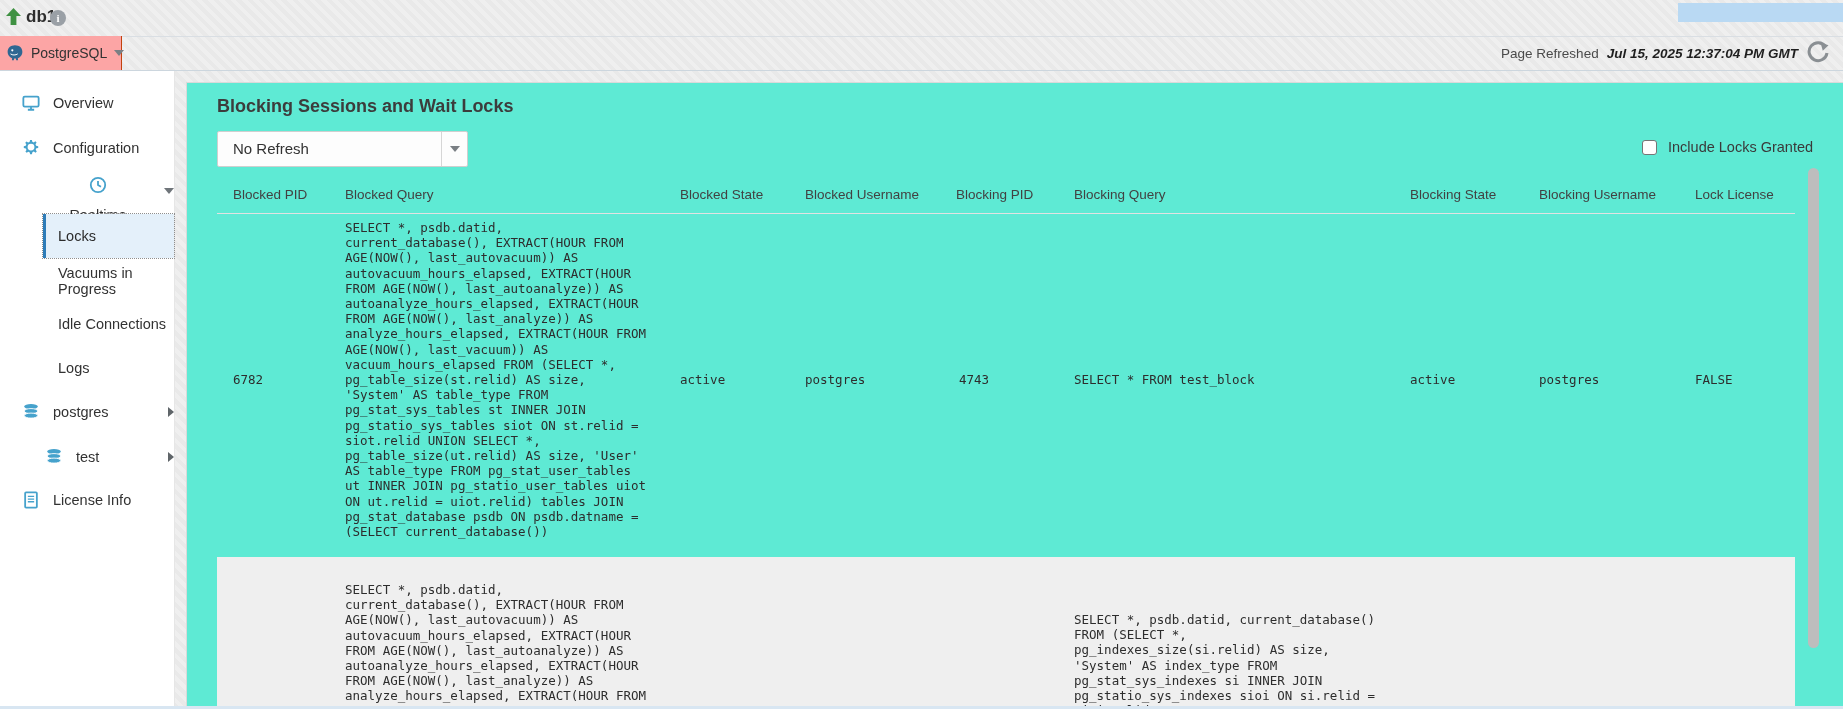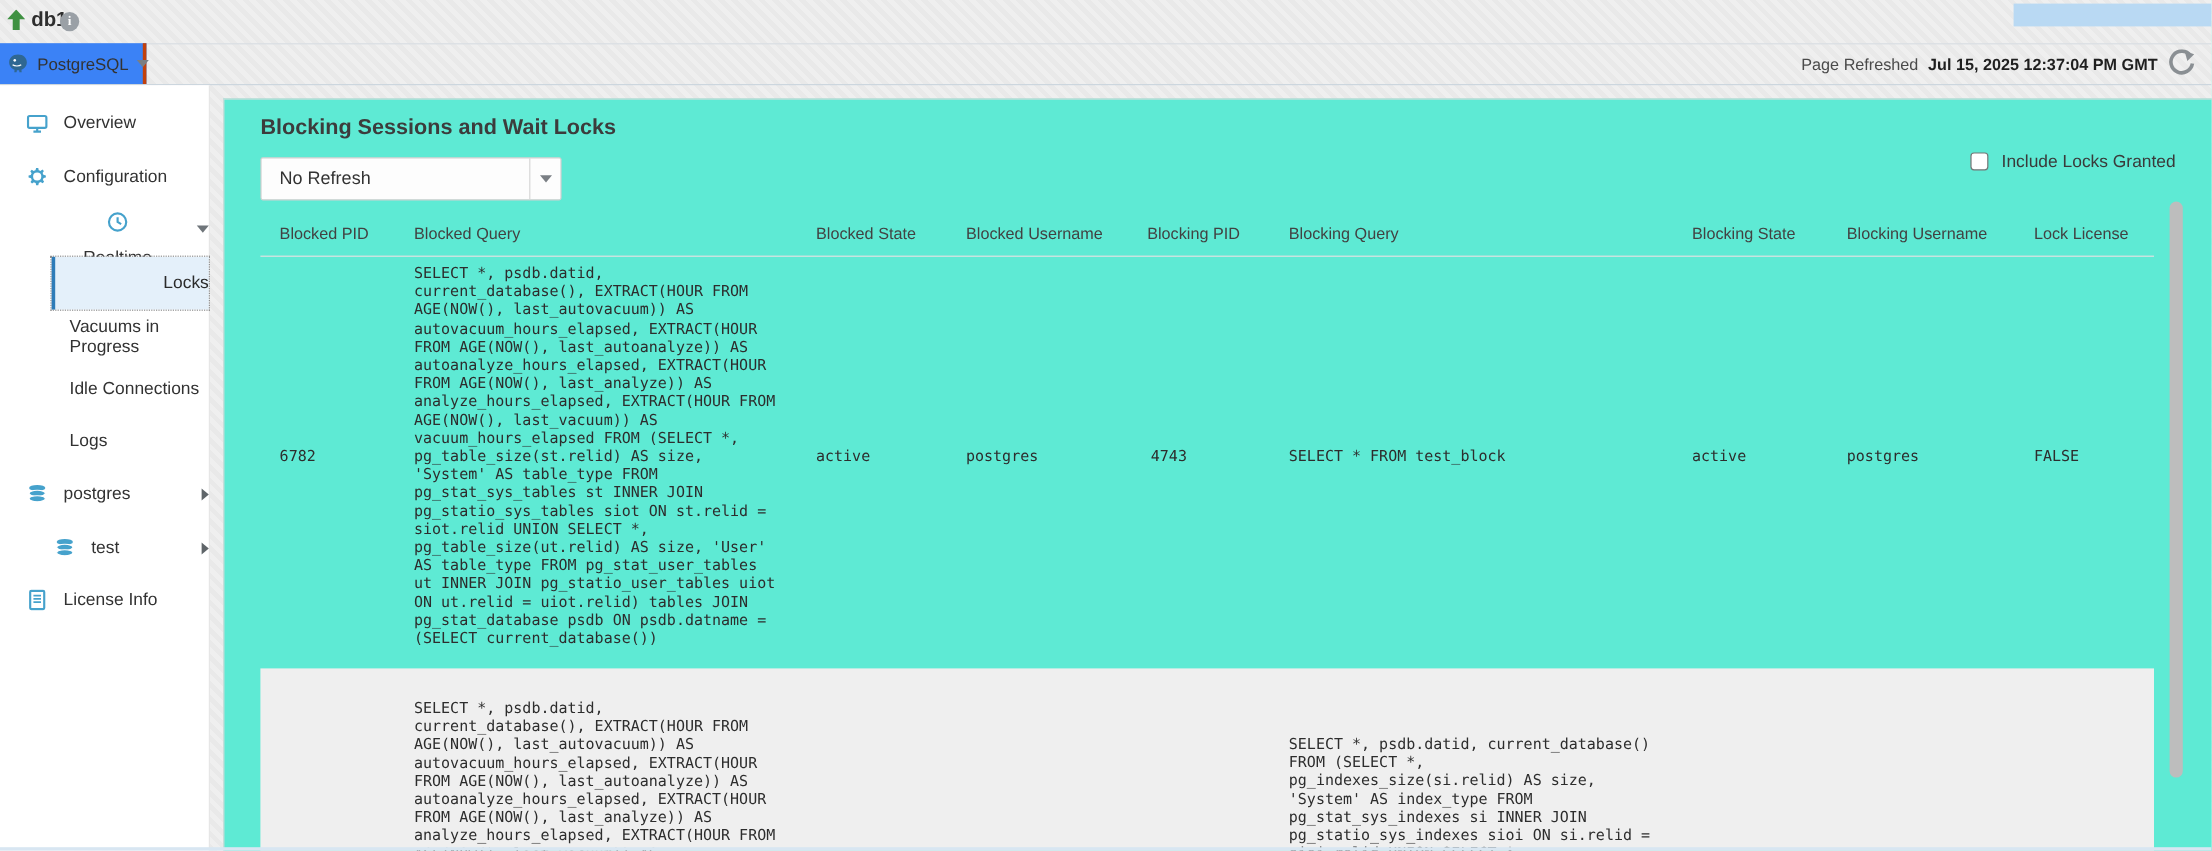--- a/index.html
+++ b/index.html
@@ -15,50 +15,50 @@
   .titlebar{position:absolute;left:0;top:0;width:1843px;height:36px;border-bottom:1px solid #d9dee3;}
   .up-arrow{position:absolute;left:6px;top:8px;width:15px;height:17px;}
   .db-title{position:absolute;left:26px;top:7px;font-size:17px;font-weight:bold;color:#2e2e2e;}
   .info-badge{position:absolute;left:50px;top:10px;width:16px;height:16px;border-radius:50%;
     background:#9aa0a6;color:#fff;font-size:11px;font-weight:bold;font-family:"Liberation Serif",serif;
     display:flex;align-items:center;justify-content:center;}
   .blue-frag{position:absolute;left:1678px;top:3px;width:165px;height:19px;background:#b9d9f3;}
 
   
   .secondbar{position:absolute;left:0;top:36px;width:1843px;height:34px;border-bottom:1px solid #ccd6de;}
-  .pg-selector{position:absolute;left:0;top:0;width:122px;height:34px;background:#3b82f6;
-    border-right:3px solid #c2410c;display:flex;align-items:center;gap:7px;padding-left:6px;box-sizing:border-box;cursor:pointer;}
+  .pg-selector{position:absolute;left:0;top:0;width:122px;height:34px;background:#fca5a5;
+    border-right:1px solid #c2410c;display:flex;align-items:center;gap:7px;padding-left:6px;box-sizing:border-box;cursor:pointer;}
   .pg-selector .lbl{font-size:14px;color:#333;}
   .caret-down{width:0;height:0;border-left:5px solid transparent;border-right:5px solid transparent;border-top:6px solid #7a7f84;}
   .page-refreshed{position:absolute;right:13px;top:0;height:34px;display:flex;align-items:center;gap:8px;}
   .page-refreshed .pr-label{font-size:13.5px;color:#4a4a4a;}
-  .page-refreshed .pr-time{font-size:13.5px;color:#1f1f1f;font-weight:bold;}
+  .page-refreshed .pr-time{font-size:13.5px;color:#1f1f1f;font-weight:bold;font-style:italic;}
 
   
   .sidebar{position:absolute;left:0;top:71px;width:174px;height:638px;background:#fff;border-right:1px solid #e6e6e6;}
   .side-item{position:absolute;left:0;width:174px;height:30px;display:flex;align-items:center;gap:13px;
     padding-left:22px;box-sizing:border-box;font-size:14.5px;color:#323232;cursor:pointer;}
   .side-sub{padding-left:58px;}
   .side-icon{width:18px;height:18px;flex:0 0 18px;display:inline-flex;}
   .side-caret{position:absolute;left:164px;top:12px;}
   .chev-right{position:absolute;left:168px;width:0;height:0;border-top:5px solid transparent;border-bottom:5px solid transparent;border-left:6px solid #5f6569;}
   .locks-item{position:absolute;left:43px;right:0;top:143px;height:44px;background:#e4f0fa;
     border-left:3px solid #2e7cb8;outline:1px dotted #8f8f8f;display:flex;align-items:center;
-    padding-left:12px;box-sizing:border-box;font-size:14.5px;color:#2b2b2b;cursor:pointer;justify-content:flex-end;}
+    padding-left:12px;box-sizing:border-box;font-size:14.5px;color:#2b2b2b;cursor:pointer;}
 
   
   .card{position:absolute;left:186px;top:82px;width:1793px;height:628px;background:#5eead4;
     border:1px solid #dadada;box-sizing:border-box;}
   .card-title{position:absolute;left:30px;top:13px;font-size:18px;font-weight:600;color:#3c3c3c;}
   .refresh-select{position:absolute;left:30px;top:48px;width:251px;height:36px;border:1px solid #cfcfcf;
     border-radius:2px;background:#fdfdfd;box-sizing:border-box;cursor:pointer;}
   .refresh-select .value{position:absolute;left:15px;top:8px;font-size:15px;color:#333;}
   .refresh-select .arrow-seg{position:absolute;right:0;top:0;width:25px;height:34px;border-left:1px solid #d6d6d6;
     display:flex;align-items:center;justify-content:center;}
-  .include-wrap{position:absolute;left:1455px;top:44px;display:flex;align-items:flex-start;gap:11px;}
+  .include-wrap{position:absolute;left:1455px;top:56px;display:flex;align-items:center;gap:11px;}
   .checkbox{width:15px;height:15px;border:1.5px solid #757575;border-radius:3px;background:#fff;box-sizing:border-box;cursor:pointer;}
   .include-label{font-size:14.5px;color:#3a3a3a;}
 
   .hdr{position:absolute;top:104px;font-size:13.5px;color:#424242;white-space:nowrap;cursor:pointer;}
   .hdr-border{position:absolute;left:30px;top:130px;width:1578px;height:0;border-top:1px solid #e2e2e2;}
 
   .cell{position:absolute;font-family:"DejaVu Sans Mono",monospace;font-size:12.5px;color:#2d2d2d;white-space:pre;}
   .sql{line-height:15.2px;}
   .val{top:289px;}
 

